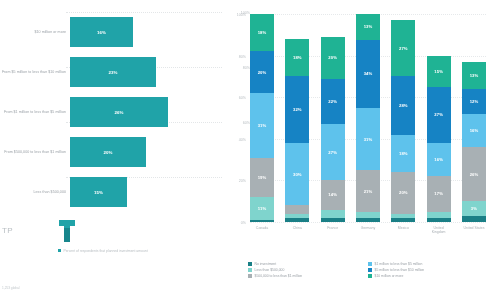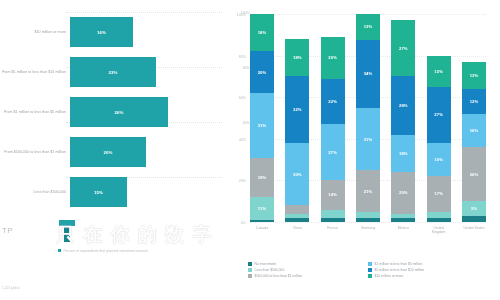--- a/index.html
+++ b/index.html
@@ -366,15 +366,14 @@
         </div>
         <div class="legend-item">
           <span class="legend-sw" style="background:#1fb394;"></span>
           <span class="legend-text">$10 million or more</span>
         </div>
       </div>
     </div>
 
   </div>
 
-  <div class="cn-overlay">只 在 你 的 数 字</div>
 
 </div>
 
 </body></html>

